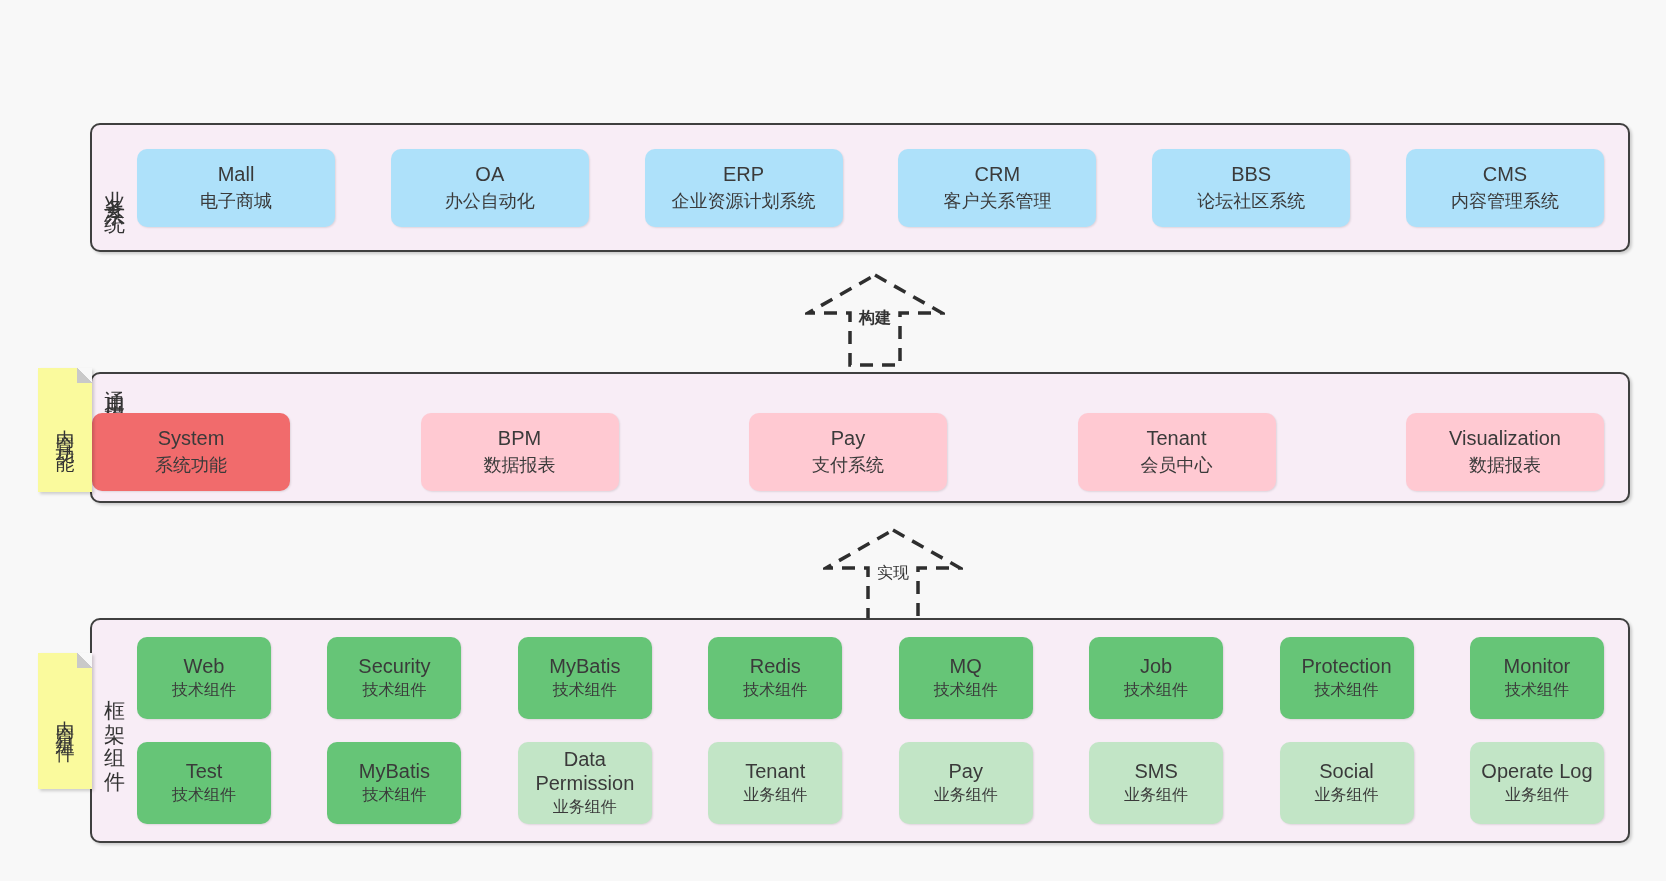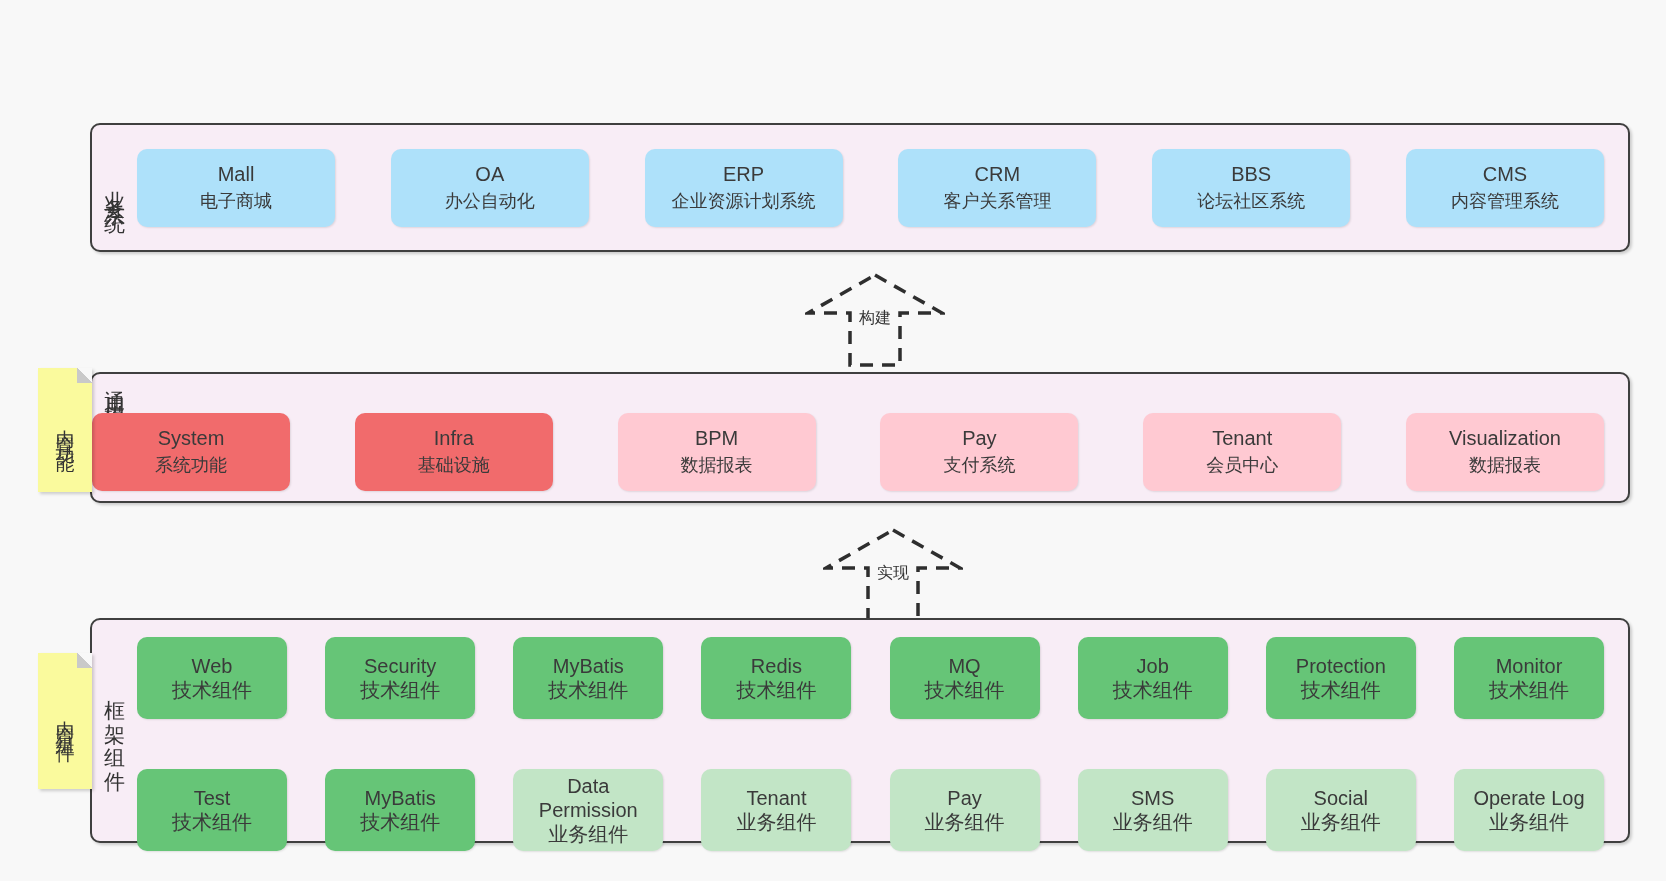--- a/index.html
+++ b/index.html
@@ -22,23 +22,23 @@
   .boxes{flex:1;display:flex;align-items:center;justify-content:space-between;padding-right:24px;}
   .box{box-sizing:border-box;border-radius:10px;display:flex;flex-direction:column;
        align-items:center;justify-content:center;text-align:center;
        box-shadow:1px 1px 2px rgba(0,0,0,0.10);padding:0 8px;}
   .boxes-6 .box{width:198px;height:78px;}
   .box-name{font-size:20px;line-height:27px;}
   .box-desc{font-size:18px;line-height:26px;}
 
   .comp-rows{flex:1;display:flex;flex-direction:column;justify-content:center;gap:23px;padding-right:24px;}
   .row-8{display:flex;justify-content:space-between;}
-  .row-8 .box{width:150px;height:82px;margin-top:27px;}
+  .row-8 .box{width:134px;height:82px;}
   .row-8 .box-name{font-size:20px;line-height:24px;}
-  .row-8 .box-desc{font-size:20px;line-height:24px;}
+  .row-8 .box-desc{font-size:16px;line-height:24px;}
 
   
   .blue{background:#aee1fa;}
   .red{background:#f16b6c;}
   .pink{background:#ffc9d2;}
   .green{background:#66c577;}
   .green-light{background:#c2e5c6;}
 
   
   .sticky{position:absolute;left:38px;width:54px;background:#fafa9d;z-index:2;
@@ -46,21 +46,21 @@
           display:flex;align-items:center;justify-content:center;}
   .sticky-modules{top:368px;height:124px;}
   .sticky-components{top:653px;height:136px;}
   .sticky-text{writing-mode:vertical-lr;text-orientation:upright;
                font-size:19px;letter-spacing:8px;color:#333;}
   .sticky-fold{position:absolute;top:0;right:0;width:15px;height:15px;
                background:linear-gradient(to bottom left,#f8f8f8 49.5%,#c9c9c9 50%);}
 
   
   .arrow{position:absolute;width:140px;height:96px;}
-  .arrow-build{left:805px;top:272px;}
+  .arrow-build{left:805px;top:272px;font-weight:bold;}
   .arrow-implement{left:823px;top:527px;}
   .arrow svg{display:block;width:140px;height:96px;}
   .arrow-label{position:absolute;left:50%;top:36px;transform:translateX(-50%);
                background:#f8f8f8;padding:0 4px;font-size:16px;color:#333;white-space:nowrap;}
 </style>
 </head>
 <body>
 
 <div class="stage">
 
@@ -110,24 +110,20 @@
 
   <section class="layer layer-modules">
     <div class="label-col">
       <div class="layer-label">通用模块</div>
     </div>
     <div class="boxes boxes-6">
       <div class="box red">
         <div class="box-name">System</div>
         <div class="box-desc">系统功能</div>
       </div>
-      <div class="box red">
-        <div class="box-name">Infra</div>
-        <div class="box-desc">基础设施</div>
-      </div>
       <div class="box pink">
         <div class="box-name">BPM</div>
         <div class="box-desc">数据报表</div>
       </div>
       <div class="box pink">
         <div class="box-name">Pay</div>
         <div class="box-desc">支付系统</div>
       </div>
       <div class="box pink">
         <div class="box-name">Tenant</div>

